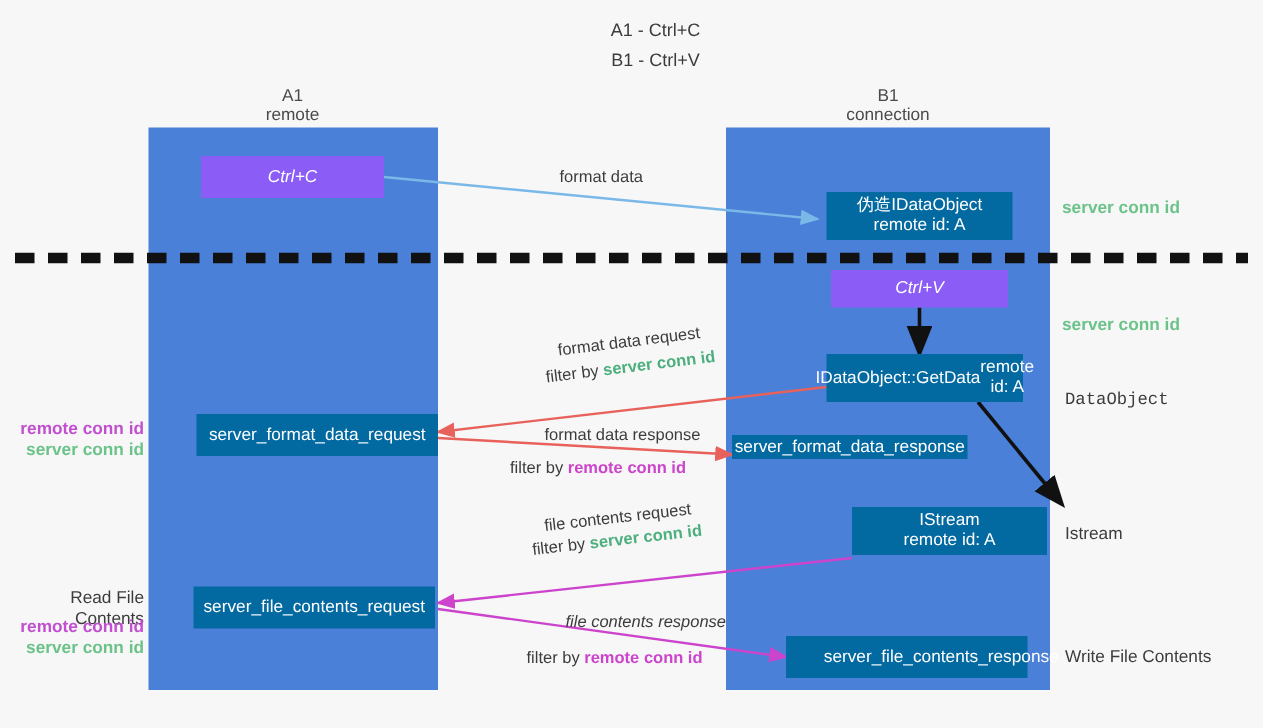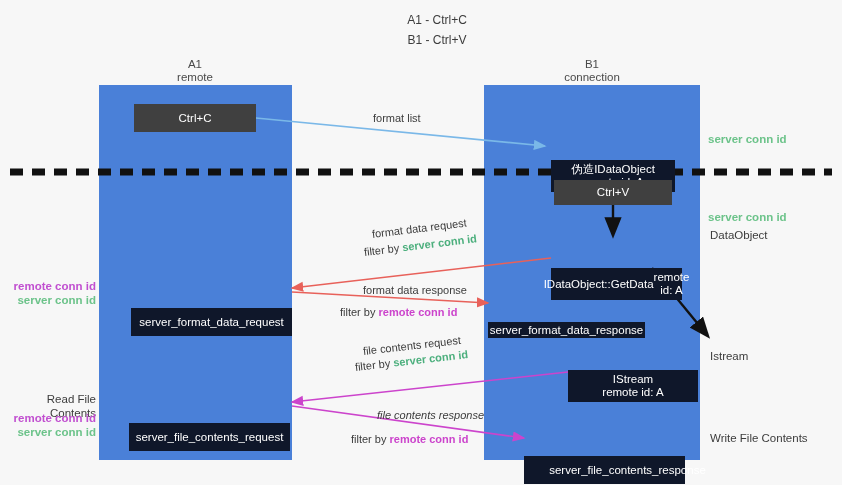--- a/index.html
+++ b/index.html
@@ -36,22 +36,22 @@
   #lane-b{left:484px;top:85px;width:216px;height:375px;}
 
   
   .box{
     box-sizing:border-box;
     display:flex;align-items:center;justify-content:center;
     text-align:center;
     font-size:11.5px;line-height:13px;
     color:#ffffff;
   }
-  .box.green{background:#404040;}
-  .box.orange{background:#0f172a;margin-top:32px;}
+  .box.green{background:#8b5cf6;font-style:italic;}
+  .box.orange{background:#0369a1;}
   .box .two-line{display:block;}
 
   
   .side-label{font-size:11.5px;line-height:14px;}
   .green-txt{color:#6cc38a;font-weight:bold;}
   .magenta-txt{color:#c14fd0;font-weight:bold;}
   .plain-txt{color:#3c3c3c;}
   .right-plain{font-size:11.5px;color:#3c3c3c;}
 
   
@@ -160,40 +160,40 @@
   </div>
 
   <div class="abs box orange" style="left:524px;top:424px;width:161px;height:28px;padding-left:46px;">
     <span>server_file_contents_response</span>
   </div>
 
   <div class="abs side-label green-txt" style="left:708px;top:132px;">server conn id</div>
 
   <div class="abs side-label green-txt" style="left:708px;top:210px;">server conn id</div>
 
-  <div class="abs right-plain" style="left:710px;top:229px;">DataObject</div>
+  <div class="abs right-plain" style="left:710px;top:260px;font-family:Liberation Mono, monospace;">DataObject</div>
 
   <div class="abs right-plain" style="left:710px;top:350px;">Istream</div>
 
   <div class="abs right-plain" style="left:710px;top:432px;">Write File Contents</div>
 
   <div class="abs left-label" style="left:0px;top:279px;width:96px;">
     <div class="magenta-txt">remote conn id</div>
     <div class="green-txt">server conn id</div>
   </div>
 
   <div class="abs left-label plain-txt" style="left:0px;top:392px;width:96px;">Read File Contents</div>
 
   <div class="abs left-label" style="left:0px;top:411px;width:96px;">
     <div class="magenta-txt">remote conn id</div>
     <div class="green-txt">server conn id</div>
   </div>
 
   <div class="abs annot" style="left:373px;top:111px;">
-    <span>format list</span>
+    <span>format data</span>
   </div>
 
   <div class="abs annot rot-up" style="left:372px;top:227px;">
     <span>format data request</span>
   </div>
   <div class="abs annot rot-up" style="left:364px;top:245px;">
     <span>filter by </span><span class="bold-green">server conn id</span>
   </div>
 
   <div class="abs annot" style="left:363px;top:283px;">

